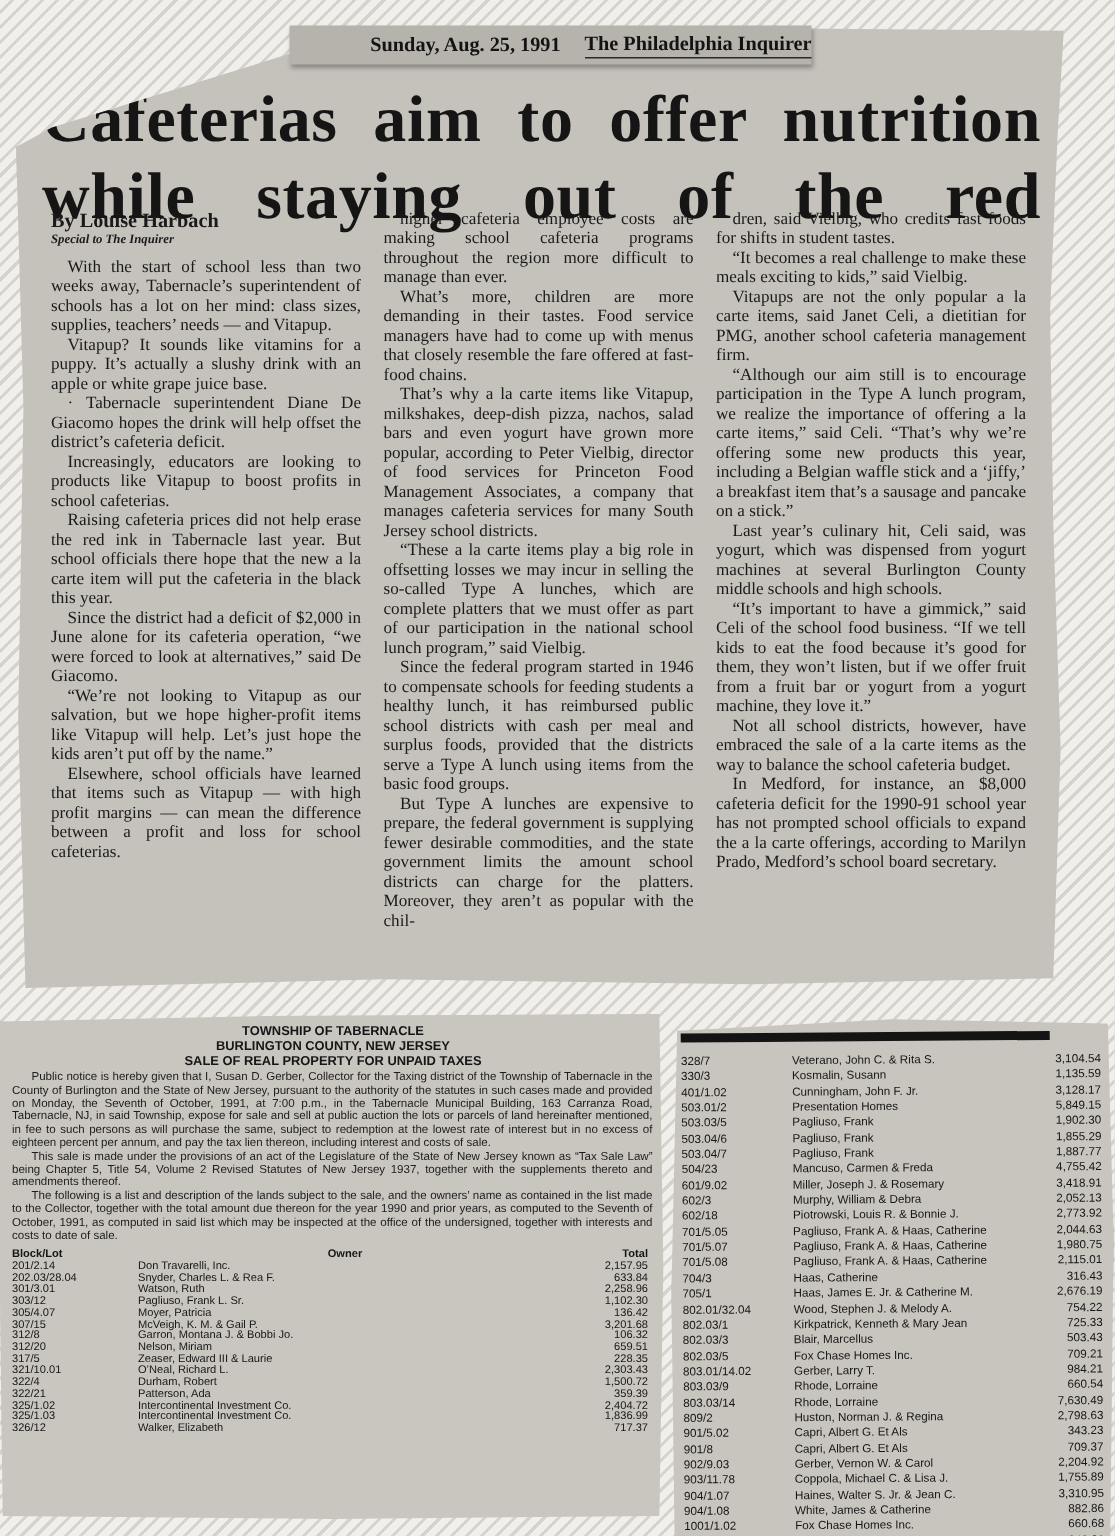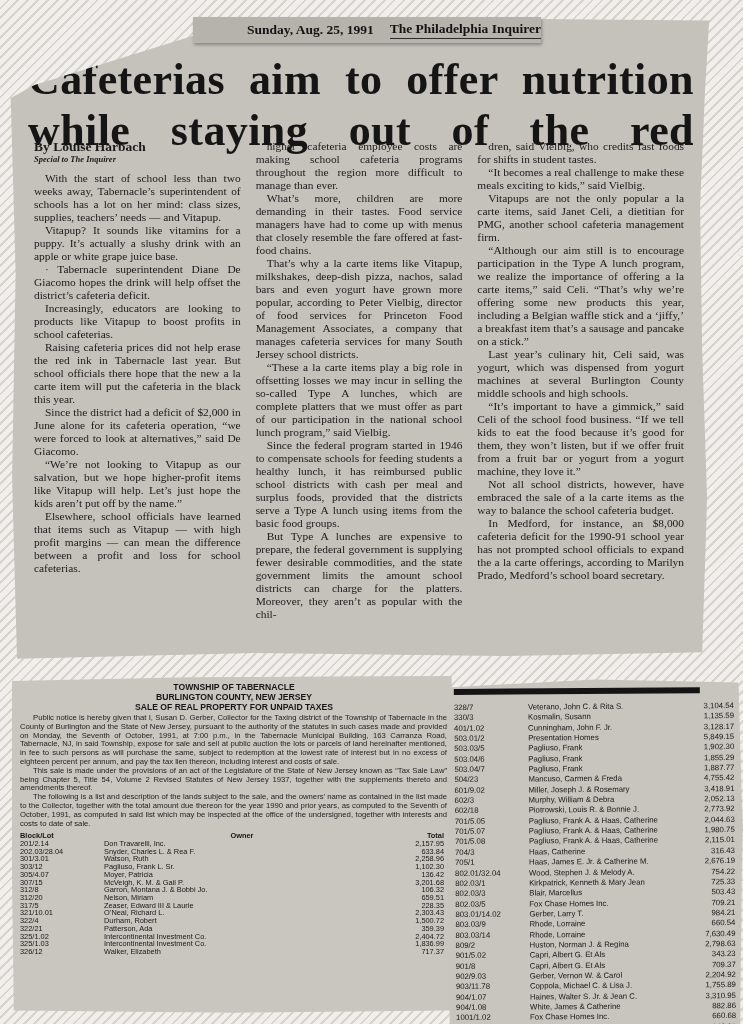--- a/index.html
+++ b/index.html
@@ -22,21 +22,21 @@
   .date-strip .paper-name{border-bottom:1.5px solid #2a2a2a;padding-bottom:1px;}
   .headline{margin:40px 18px 0 18px;font-weight:bold;color:#151515;}
   .hl-line{font-size:44px;line-height:51px;text-align:justify;text-align-last:justify;letter-spacing:.4px;white-space:normal;}
   .cols{position:absolute;left:24px;right:28px;top:126px;bottom:14px;display:flex;gap:15px;overflow:hidden;}
   .col{flex:1;font-size:11.4px;line-height:13px;text-align:justify;}
   .col p{margin:0;text-indent:11px;}
   .byline{font-size:13.5px;font-weight:bold;}
   .byline-sub{font-size:8.5px;font-weight:bold;font-style:italic;margin-bottom:6px;}
   
   .notice-clip{
-    left:12px;top:676px;width:444px;height:338px;background:#c9c6c0;
+    left:0;top:676px;width:444px;height:338px;background:#c9c6c0;
     clip-path:polygon(0 1.5%,40% .4%,99% 0,99.6% 50%,99% 99%,50% 99.6%,.4% 99%,0 55%);
     font-family:"Liberation Sans",sans-serif;
   }
   .notice-title{margin-top:6px;text-align:center;font-weight:bold;font-size:8.6px;line-height:10px;color:#161616;}
   .notice-paras{margin:2px 9px 0 8px;font-size:7.7px;line-height:8.8px;text-align:justify;color:#1d1d1d;}
   .notice-paras p{margin:0;text-indent:13px;}
   .tbl{margin:4px 12px 0 8px;font-size:7.4px;line-height:7.7px;color:#161616;}
   .trow{display:grid;grid-template-columns:84px 1fr 64px;}
   .trow .c-total{text-align:right;}
   .thead{font-weight:bold;}

